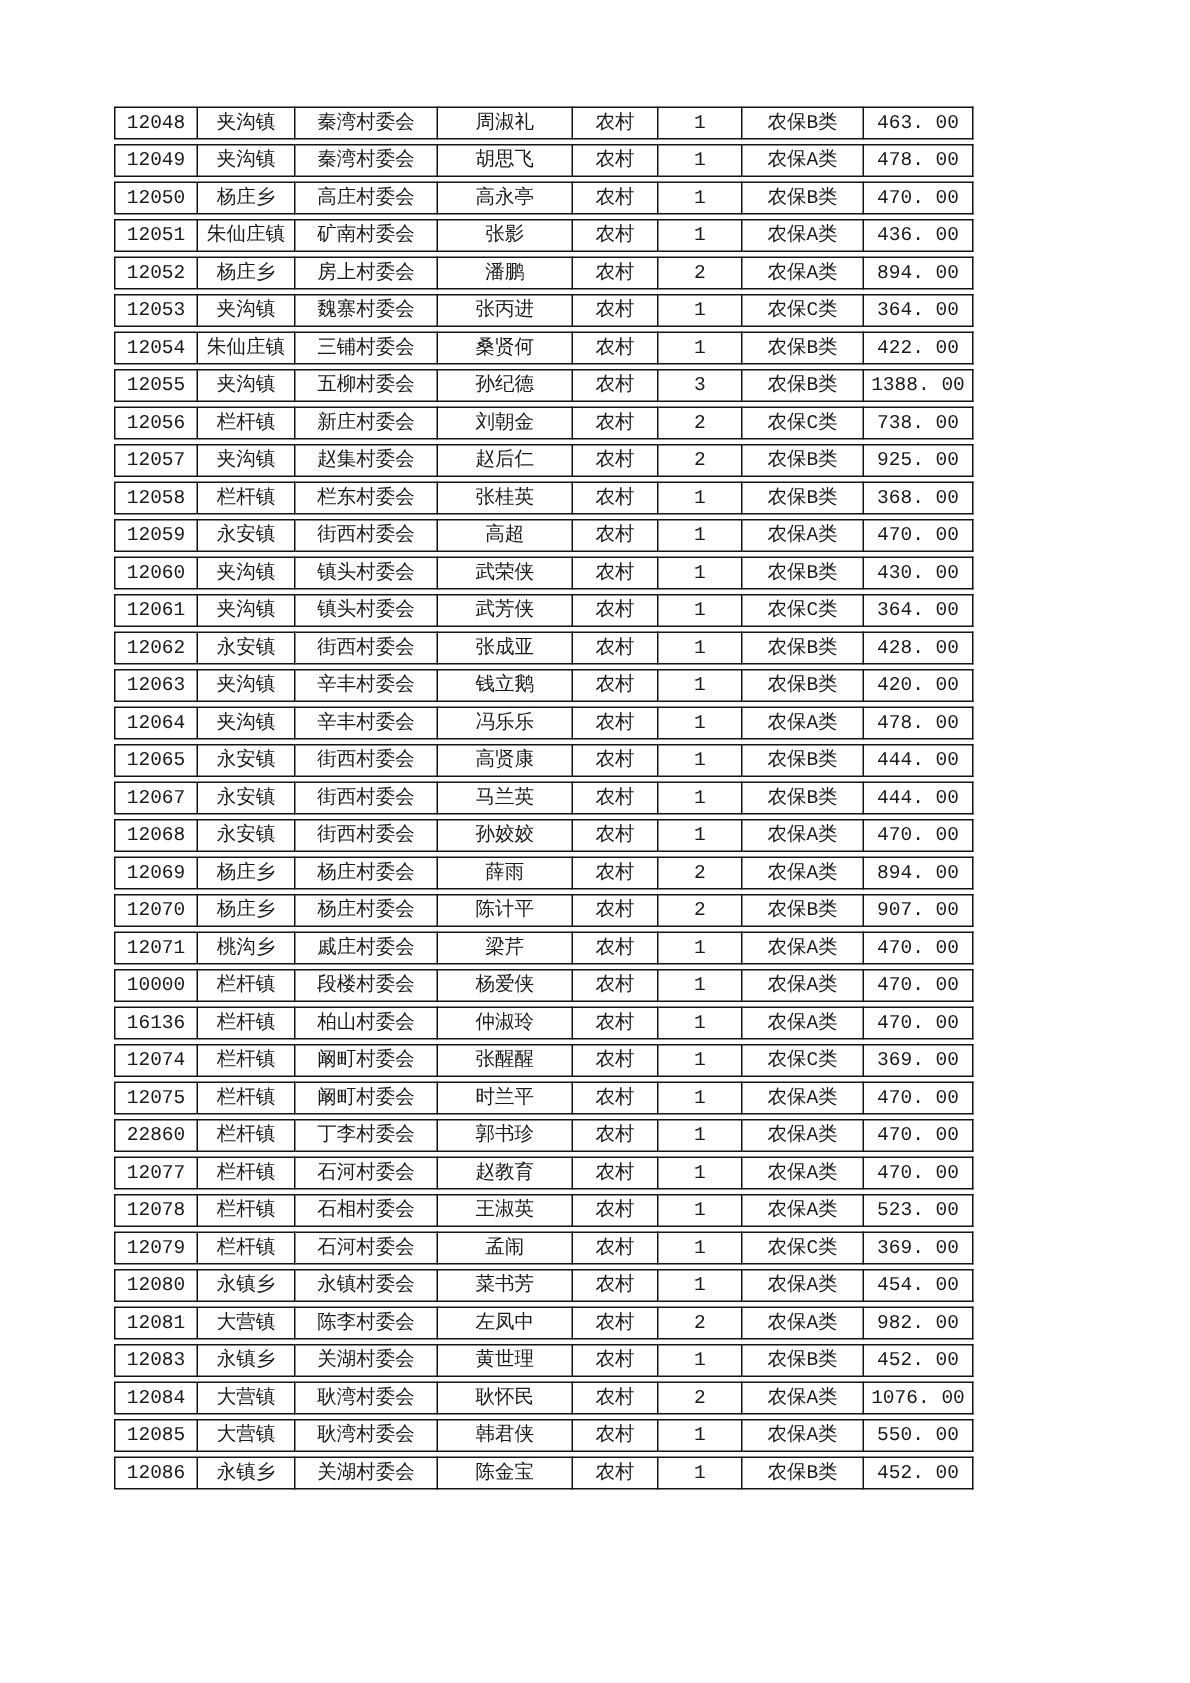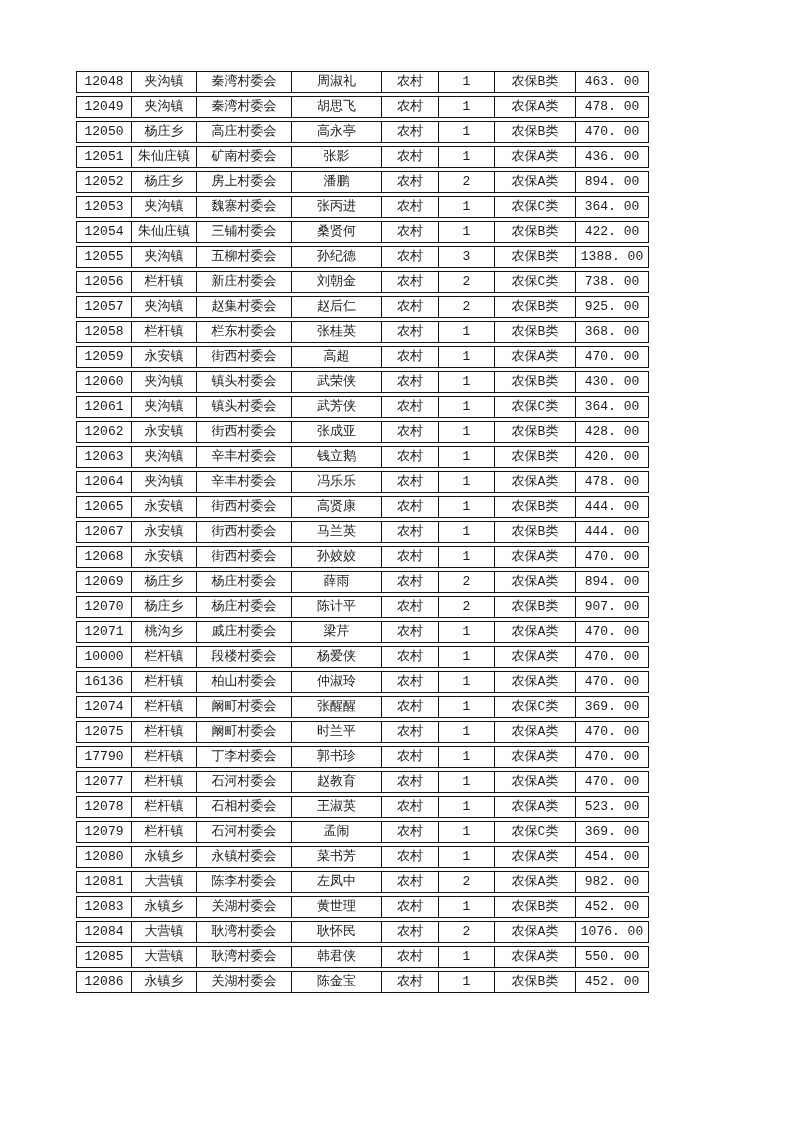--- a/index.html
+++ b/index.html
@@ -331,21 +331,21 @@
           <td>12075</td>
           <td>栏杆镇</td>
           <td>阚町村委会</td>
           <td>时兰平</td>
           <td>农村</td>
           <td>1</td>
           <td>农保A类</td>
           <td>470. 00</td>
         </tr>
         <tr>
-          <td>17790</td>
+          <td>22860</td>
           <td>栏杆镇</td>
           <td>丁李村委会</td>
           <td>郭书珍</td>
           <td>农村</td>
           <td>1</td>
           <td>农保A类</td>
           <td>470. 00</td>
         </tr>
         <tr>
           <td>12077</td>

